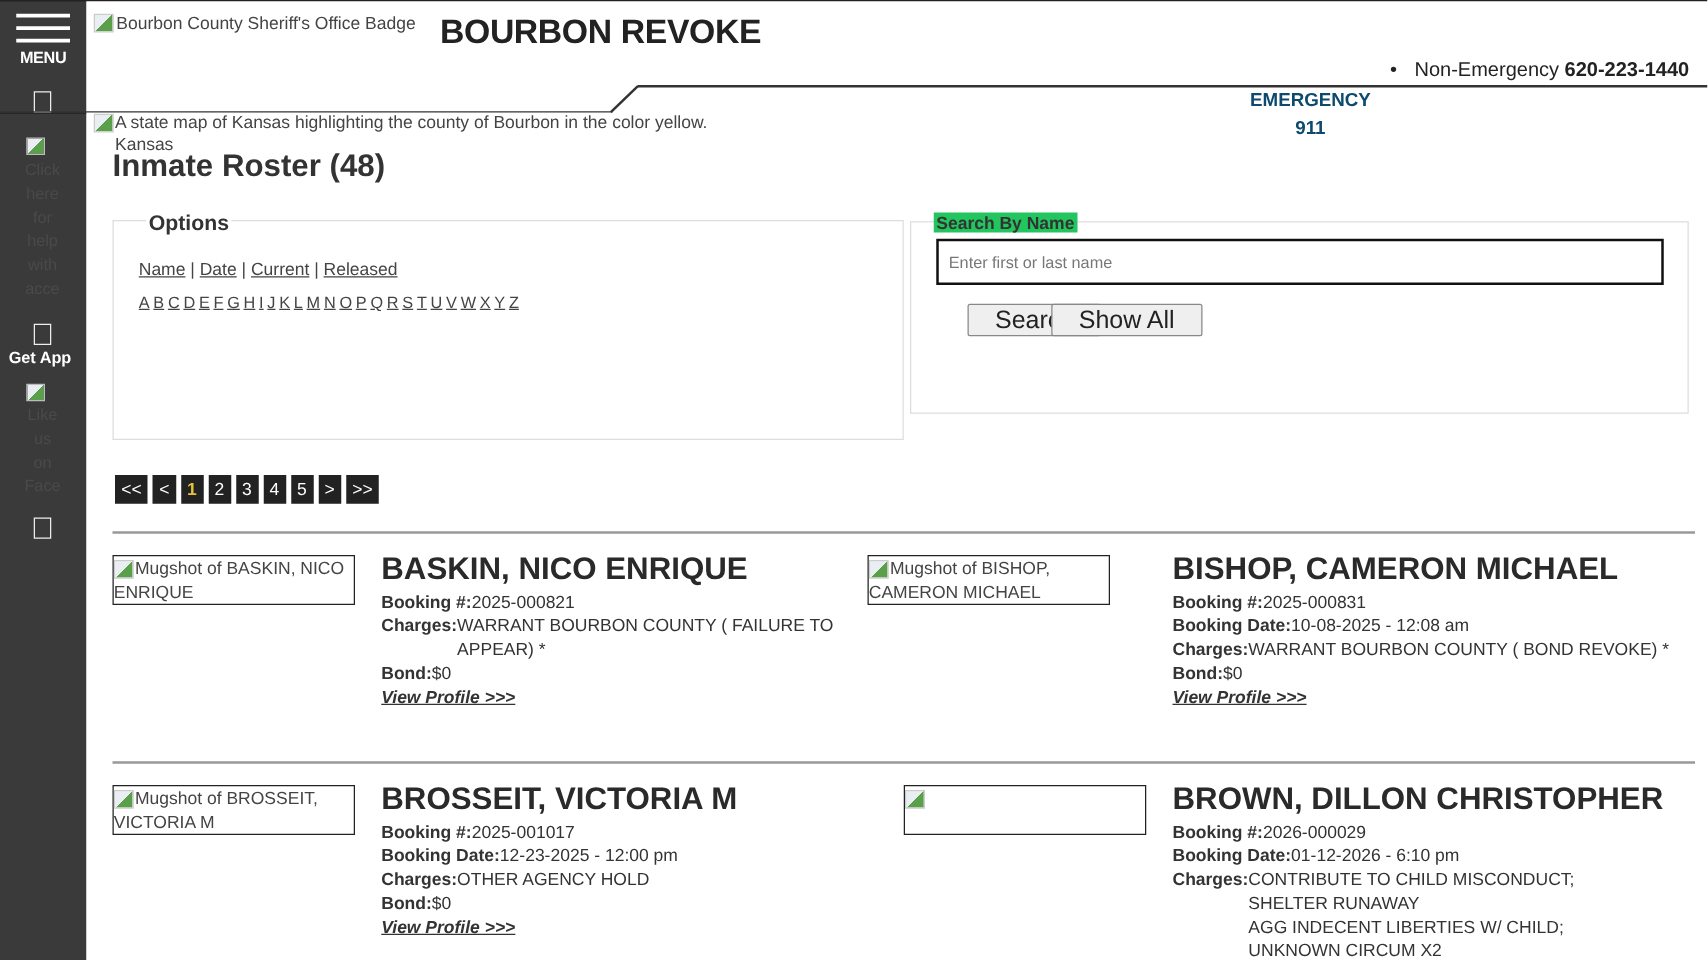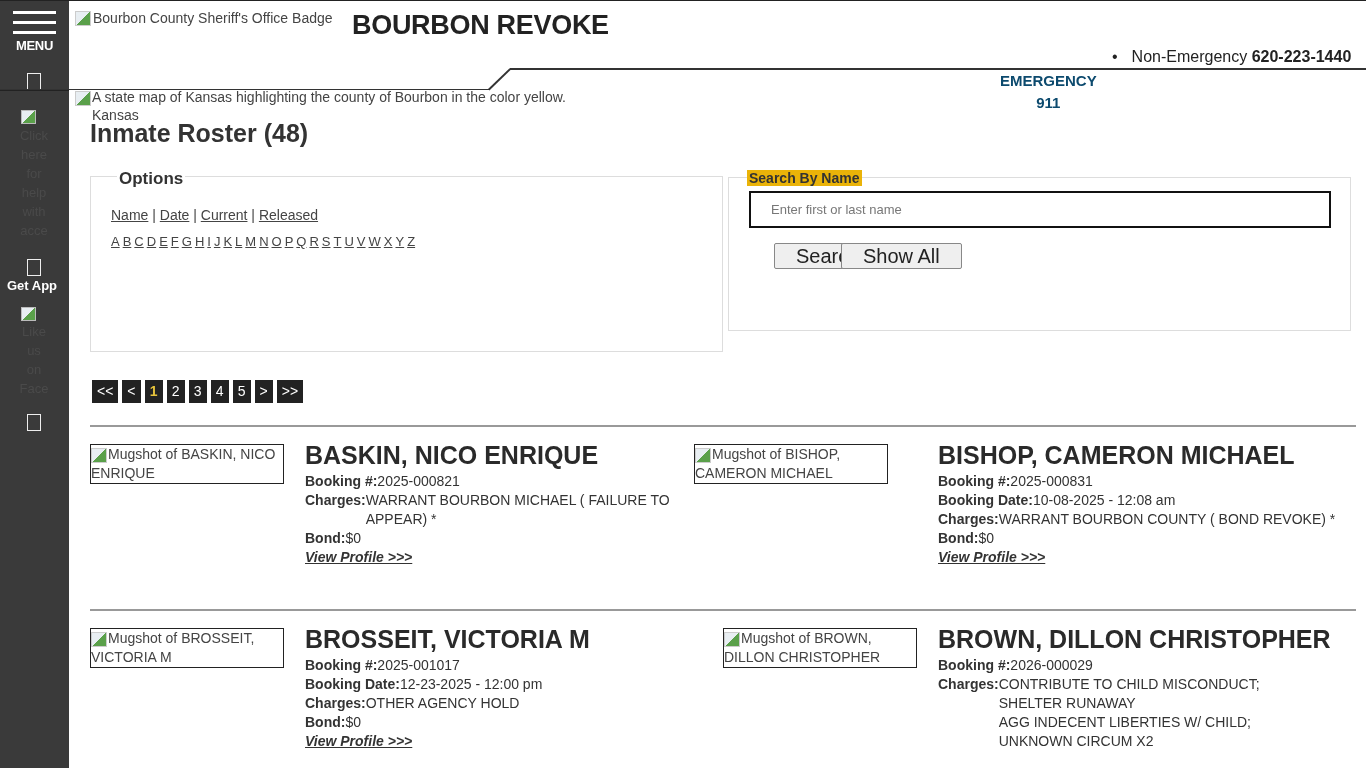--- a/index.html
+++ b/index.html
@@ -46,22 +46,22 @@
   .options-legend { position: absolute; left: 26px; top: -8px; background: #fff; padding: 0 2px; font-size: 17px; font-weight: bold; color: #333; }
   .sort-links { position: absolute; left: 20px; top: 30px; font-size: 14px; color: #444; }
   .sort-links a, .alpha a, .ext-links a { color: #444; text-decoration: underline; }
   .alpha { position: absolute; left: 20px; top: 57px; font-size: 13px; word-spacing: 0; }
   .alpha a { margin-right: 3px; }
   .ext-links { position: absolute; left: 20px; top: 99px; font-size: 14px; line-height: 19px; }
   .ext-links a { display: block; }
 
   
   .search-box { position: absolute; left: 728px; top: 177px; width: 623px; height: 154px; border: 1px solid #ddd; }
-  .search-legend { position: absolute; left: 18px; top: -8px; background: #eab308; padding: 0 2px; font-size: 14px; font-weight: bold; color: #333; }
-  .search-input { position: absolute; left: 20px; top: 13px; width: 582px; height: 37px; border: 2px solid #111; padding: 0 20px; font-size: 13px; color: #333; font-family: "Liberation Sans", sans-serif; }
+  .search-legend { position: absolute; left: 18px; top: -8px; background: #22c55e; padding: 0 2px; font-size: 14px; font-weight: bold; color: #333; }
+  .search-input { position: absolute; left: 20px; top: 13px; width: 582px; height: 37px; border: 2px solid #111; padding: 0 8px; font-size: 13px; color: #333; font-family: "Liberation Sans", sans-serif; }
   .search-input::placeholder { color: #777; }
   .btn { position: absolute; top: 65px; height: 26px; border: 1px solid #888; border-radius: 2px; background: #efefef; font-size: 20px; color: #222; padding: 0 21px; font-family: "Liberation Sans", sans-serif; margin-left: 25px; }
 
   
   .pager { position: absolute; left: 92px; top: 380px; display: flex; gap: 4px; }
   .pager a { display: block; height: 23px; line-height: 23px; padding: 0 5px; background: #222; color: #fff; font-size: 14px; text-decoration: none; min-width: 18px; text-align: center; }
   .pager a.active { color: #e5c23c; font-weight: bold; }
 
   .hr { position: absolute; left: 90px; width: 1266px; height: 2px; background: #999; }
   .mug { position: absolute; width: 194px; height: 40px; border: 1px solid #222; font-size: 14px; line-height: 19px; color: #444; overflow: hidden; }
@@ -169,21 +169,21 @@
 <div class="hr" style="top:425px;"></div>
 
 <div class="mug" style="left:90px;top:444px;">
   <span class="ico"></span><span>Mugshot of BASKIN, NICO ENRIQUE</span>
 </div>
 <h2 class="inmate-name" style="left:305px;top:441px;">BASKIN, NICO ENRIQUE</h2>
 <div class="info" style="left:305px;top:472px;width:410px;">
   <div class="row"><b>Booking #:</b><span>2025-000821</span></div>
   <div class="row charges">
       <b>Charges:</b>
-      <span class="val">WARRANT BOURBON MICHAEL ( FAILURE TO APPEAR) *</span>
+      <span class="val">WARRANT BOURBON COUNTY ( FAILURE TO APPEAR) *</span>
     </div>
   <div class="row"><b>Bond:</b><span>$0</span></div>
   <a class="view-link">View Profile &gt;&gt;&gt;</a>
 </div>
 
 <div class="mug" style="left:694px;top:444px;">
   <span class="ico"></span><span>Mugshot of BISHOP, CAMERON MICHAEL</span>
 </div>
 <h2 class="inmate-name" style="left:938px;top:441px;">BISHOP, CAMERON MICHAEL</h2>
 <div class="info" style="left:938px;top:472px;width:420px;">
@@ -208,25 +208,26 @@
   <div class="row"><b>Booking Date:</b><span>12-23-2025 - 12:00 pm</span></div>
   <div class="row charges">
       <b>Charges:</b>
       <span class="val">OTHER AGENCY HOLD</span>
     </div>
   <div class="row"><b>Bond:</b><span>$0</span></div>
   <a class="view-link">View Profile &gt;&gt;&gt;</a>
 </div>
 
 <div class="mug" style="left:723px;top:628px;">
-  <span class="ico"></span><span>Mugshot of BROWN, DILLON CHRISTOPHER</span>
+  <span class="ico"></span>
 </div>
 <h2 class="inmate-name" style="left:938px;top:625px;">BROWN, DILLON CHRISTOPHER</h2>
 <div class="info" style="left:938px;top:656px;width:385px;">
   <div class="row"><b>Booking #:</b><span>2026-000029</span></div>
+  <div class="row"><b>Booking Date:</b><span>01-12-2026 - 6:10 pm</span></div>
   <div class="row charges">
       <b>Charges:</b>
     <span class="val">
       <span style="display:block">CONTRIBUTE TO CHILD MISCONDUCT; SHELTER RUNAWAY</span>
       <span style="display:block">AGG INDECENT LIBERTIES W/ CHILD; UNKNOWN CIRCUM X2</span>
     </span>
   </div>
 </div>
 
 </body></html>

